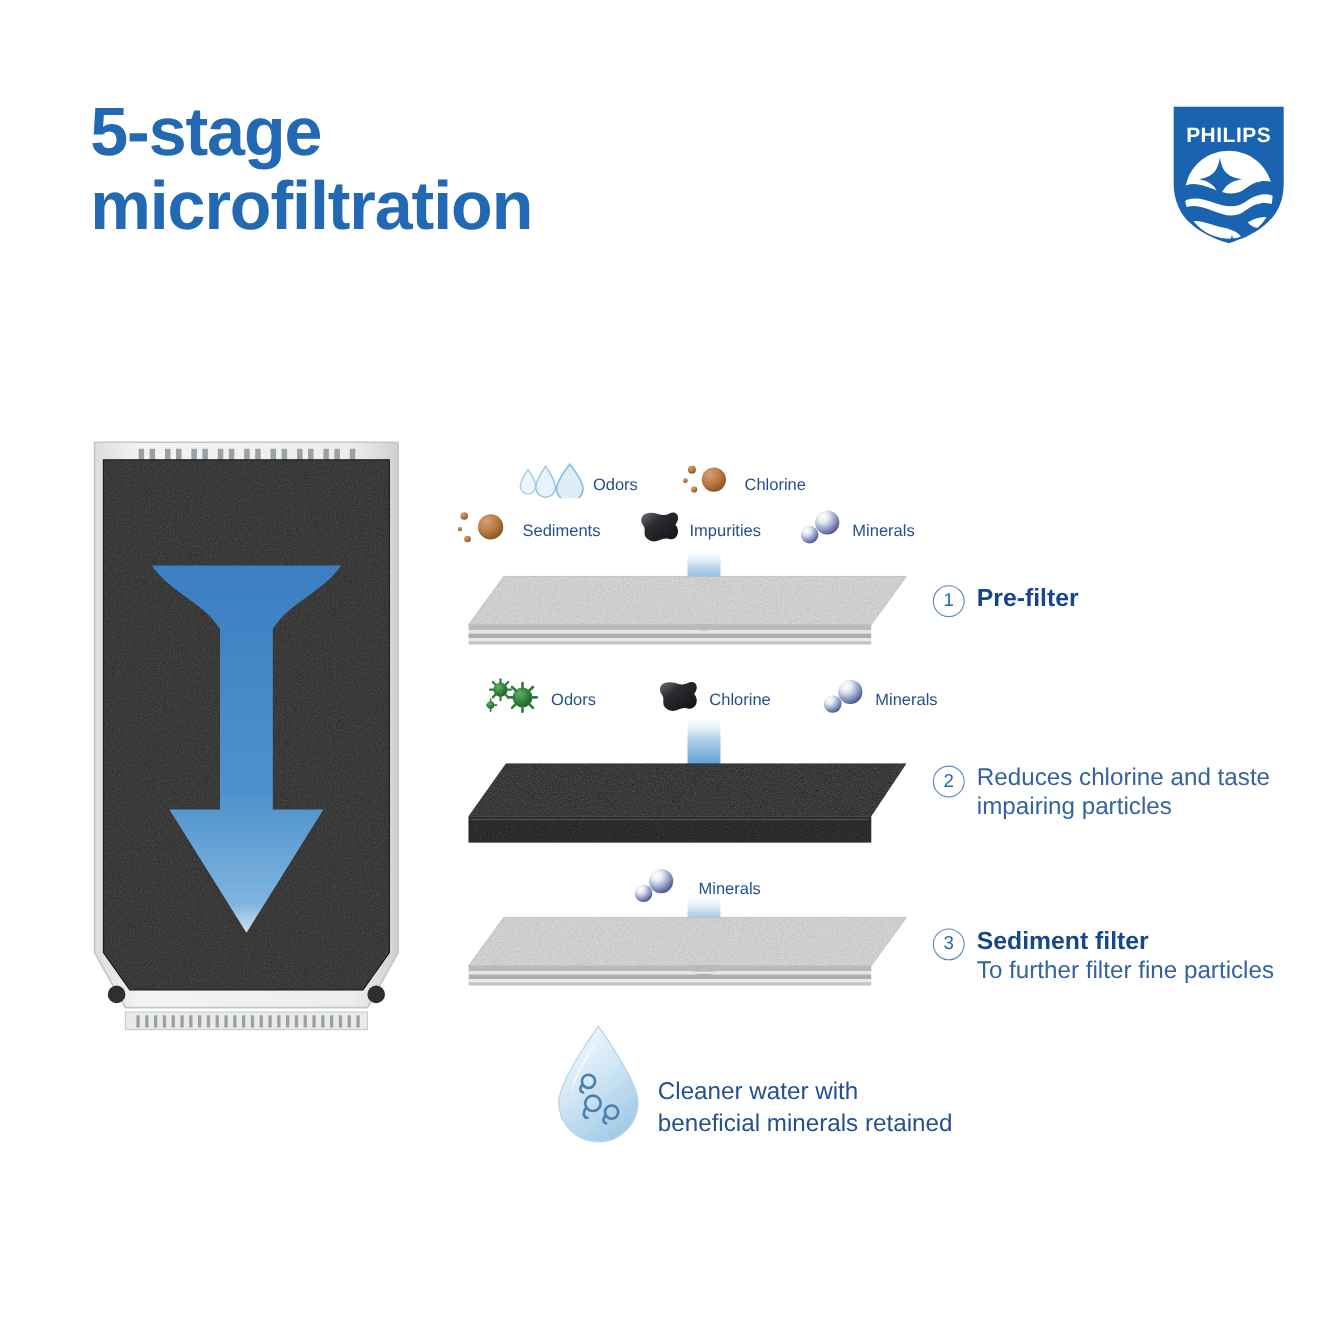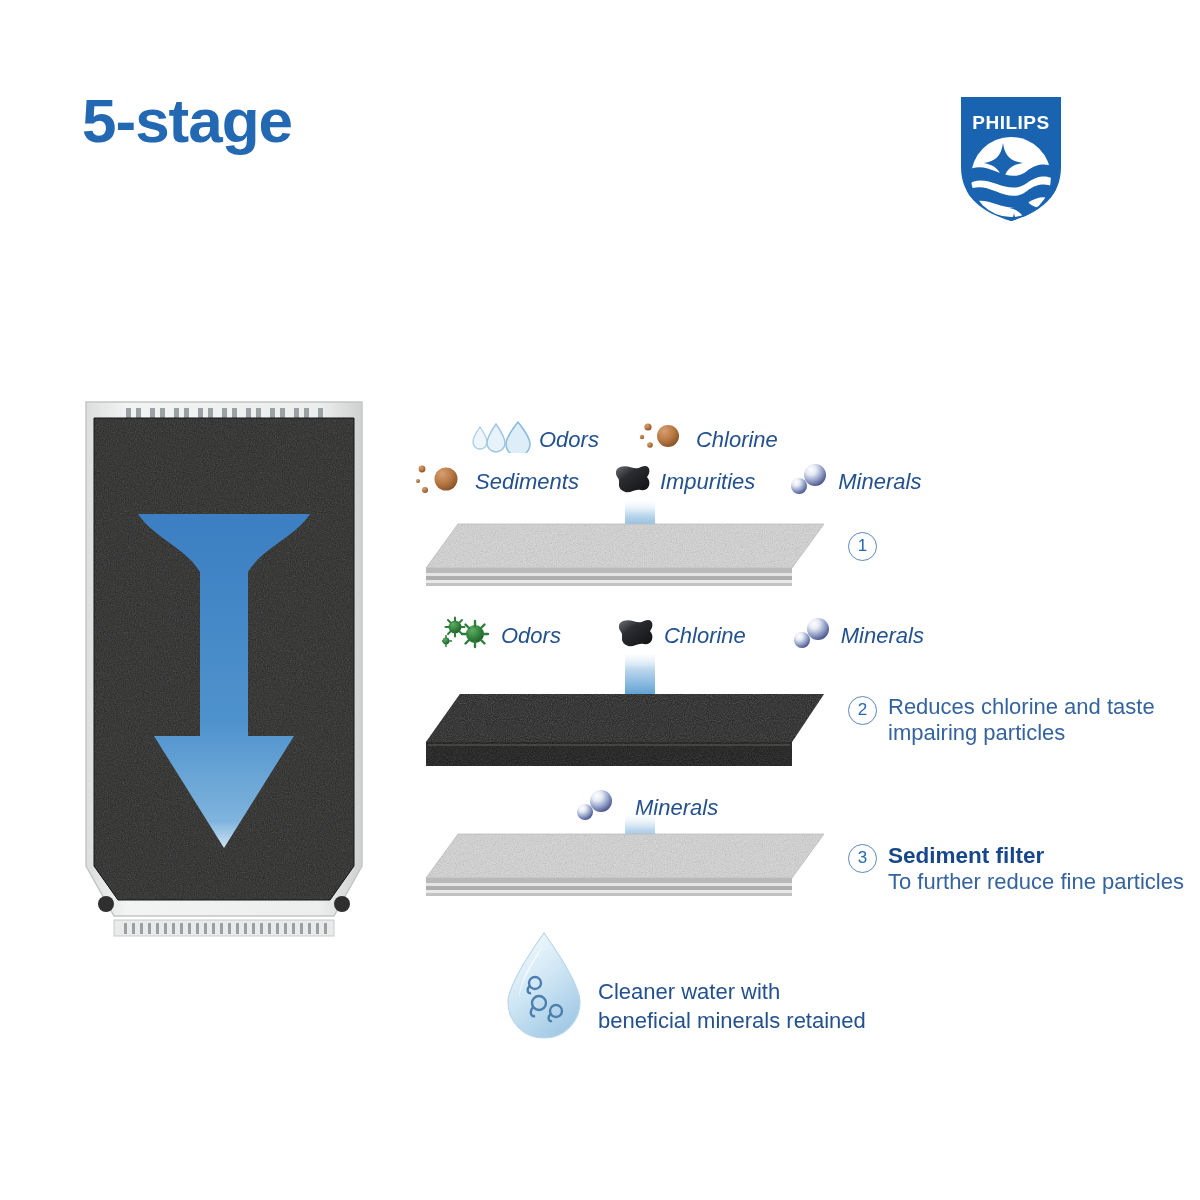--- a/index.html
+++ b/index.html
@@ -15,30 +15,30 @@
   
   #title{
     position:absolute;left:82px;top:88px;width:640px;
     color:#2268b2;
     font-size:62px;line-height:1.08;font-weight:700;
     letter-spacing:-1px;
   }
   #title .l2{display:block;}
 
   
-  #logo{position:absolute;left:959px;top:95px;width:104px;height:128px;}
+  #logo{position:absolute;left:1065px;top:95px;width:104px;height:128px;}
 
   
   #cartridge{position:absolute;left:80px;top:396px;width:288px;height:562px;}
 
   
   .row-labels{position:absolute;color:#23518f;font-size:21.5px;white-space:nowrap;}
   .chip{display:inline-flex;align-items:center;vertical-align:middle;}
   .chip .ico{display:inline-block;vertical-align:middle;}
-  .chip .txt{margin-left:7px;color:#23518f;font-size:22px;font-style:italic;}
+  .chip .txt{margin-left:7px;color:#23518f;font-size:15px;}
 
   .slab{position:absolute;}
   .arrow{position:absolute;}
 
   .stage-text{position:absolute;color:#23518f;}
   .stage-num{
     position:absolute;left:0;top:2px;
     width:27px;height:27px;border-radius:50%;
     border:1.6px solid #5b87bd;color:#2268b2;
     font-size:17px;line-height:25px;text-align:center;
@@ -59,20 +59,21 @@
   }
   #dropicon{position:absolute;left:498px;top:930px;width:92px;height:112px;}
 </style>
 </head>
 <body>
 
 <div class="stage">
 
   <div id="title">
     <span>5-stage</span>
+    <span class="l2">microfiltration</span>
   </div>
 
   <div id="logo">
     <svg width="104" height="128" viewBox="0 0 104 128">
       <defs>
         <clipPath id="shieldClip">
           <path d="M2,2 H102 V72 C102,102 80,118 52,126 C24,118 2,102 2,72 Z"></path>
         </clipPath>
       </defs>
       <path d="M2,2 H102 V72 C102,102 80,118 52,126 C24,118 2,102 2,72 Z" fill="#1a63b0"></path>
@@ -334,20 +335,21 @@
       <path d="M6,50 H372 L372,55 H6 Z" fill="#b9b9b9"></path>
       <path d="M6,55 H372 L372,58 H6 Z" fill="#e4e4e4"></path>
       <path d="M6,58 H372 L372,62 H6 Z" fill="#aeaeae"></path>
       <path d="M6,62 H372 L372,65 H6 Z" fill="#e8e8e8"></path>
       <path d="M6,65 H372 L372,68 H6 Z" fill="#c2c2c2"></path>
     </svg>
   </div>
 
   <div class="stage-text" style="left:848px;top:530px;width:330px;">
     <span class="stage-num">1</span>
+    <div class="stage-title">Pre-filter</div>
   </div>
 
   <div class="row-labels" style="left:442px;top:615px;">
 
     <span class="chip">
       <span class="ico">
         <svg width="52" height="36" viewBox="0 0 52 36">
           <g fill="url(#microbeG)">
             <g transform="translate(13,12)">
               <circle r="6.5"></circle>
@@ -487,21 +489,21 @@
       <path d="M6,55 H372 L372,58 H6 Z" fill="#e4e4e4"></path>
       <path d="M6,58 H372 L372,62 H6 Z" fill="#aeaeae"></path>
       <path d="M6,62 H372 L372,65 H6 Z" fill="#e8e8e8"></path>
       <path d="M6,65 H372 L372,68 H6 Z" fill="#c2c2c2"></path>
     </svg>
   </div>
 
   <div class="stage-text" style="left:848px;top:842px;width:340px;">
     <span class="stage-num">3</span>
     <div class="stage-title">Sediment filter</div>
-    <div class="stage-desc">To further reduce fine particles</div>
+    <div class="stage-desc">To further filter fine particles</div>
   </div>
 
   <div id="dropicon">
     <svg width="92" height="112" viewBox="0 0 92 112">
       <path d="M46,3 C46,3 10,52 10,72 a36,36 0 0 0 72,0 C82,52 46,3 46,3 Z" fill="url(#dropG)" stroke="#b7d6ea" stroke-width="1.2"></path>
       <path d="M46,14 C38,30 22,52 21,70 C20,52 34,30 46,14 Z" fill="#ffffff" opacity="0.6"></path>
       <g fill="none" stroke="#4d7fae" stroke-width="2.4">
         <circle cx="37" cy="53" r="6"></circle>
         <path d="M31.5,56 C28,60 30,64 33,63"></path>
         <circle cx="41" cy="73" r="7"></circle>

